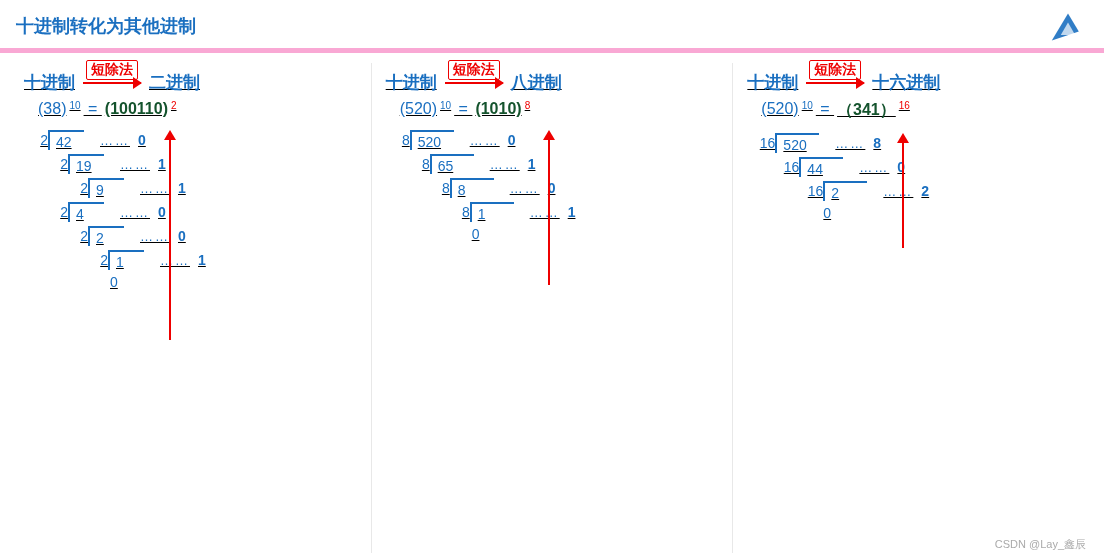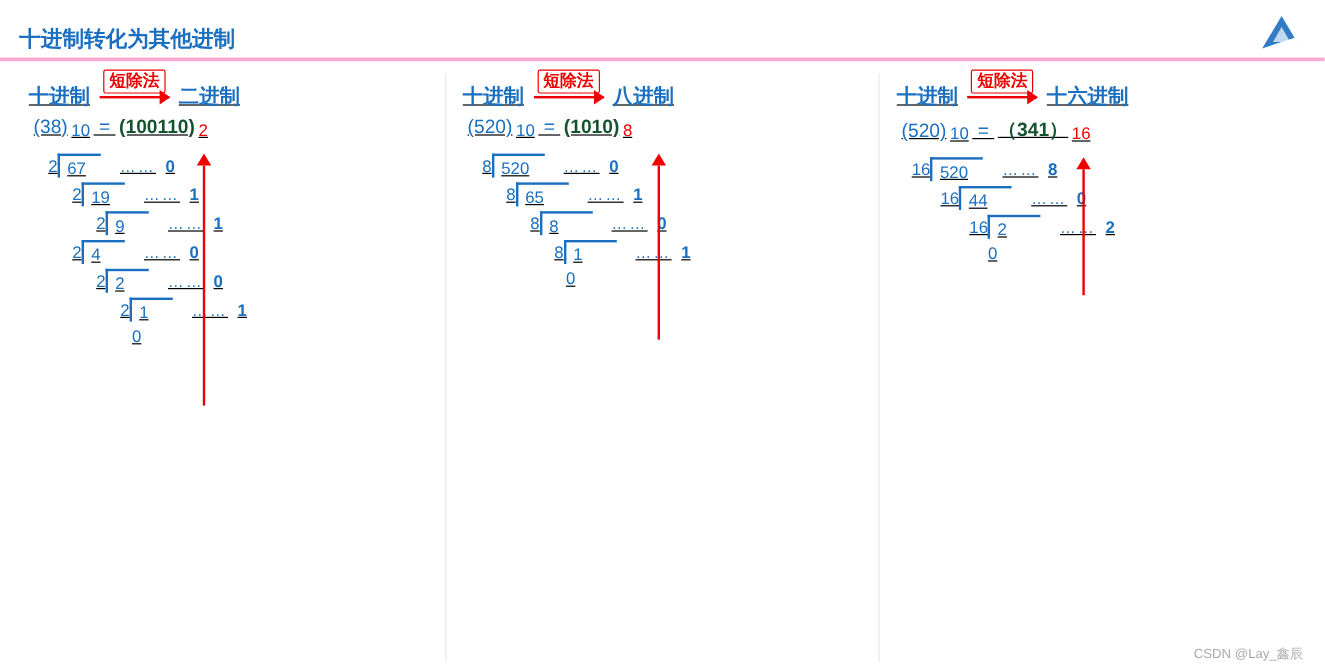--- a/index.html
+++ b/index.html
@@ -8,24 +8,24 @@
       height: 558px;
       background: #fff;
       font-family: 'SimHei', 'Microsoft YaHei', Arial, sans-serif;
       overflow: hidden;
       position: relative;
     }
 
     
     .header {
       display: flex;
-      align-items: flex-end;
+      align-items: center;
       justify-content: space-between;
       padding: 8px 16px 4px 16px;
-      border-bottom: 3px solid #f9a8d4;
+      border-bottom: 5px solid #f9a8d4;
     }
     .page-title {
       font-size: 18px;
       font-weight: bold;
       color: #1a6fc0;
     }
     .logo-area {
       display: flex;
       align-items: center;
       gap: 6px;
@@ -68,28 +68,28 @@
     }
     .section:not(:last-child) {
       border-right: 1px solid #e8e8e8;
     }
 
     
     .equation-row {
       font-size: 16px;
       color: #1a6fc0;
       margin-bottom: 12px;
-      margin-left: 10px;
+      margin-left: 20px;
       font-weight: normal;
       display: flex;
-      align-items: flex-end;
+      align-items: flex-start;
       gap: 3px;
     }
     .eq-paren { color: #1a6fc0; }
-    .eq-sub { font-size: 14px; color: #1a6fc0; vertical-align: sub; }
+    .eq-sub { font-size: 10px; color: #1a6fc0; vertical-align: sub; }
     .eq-result { color: #14532d; font-weight: bold; }
     .eq-equals { color: #1a6fc0; }
 
     
     .watermark {
       position: absolute;
       bottom: 6px;
       right: 18px;
       font-size: 11px;
       color: #aaa;
@@ -177,21 +177,21 @@
       <span class="eq-sub">10</span>
       <span class="eq-equals">&nbsp;=&nbsp;</span>
       <span class="eq-result">(100110)</span>
       <span class="eq-sub" style="color:#e00;">2</span>
     </div>
 
     <div style="position:relative; margin-left:10px;">
 
       <div style="display:flex;align-items:center;margin-bottom:4px;">
         <span style="font-size:14px;color:#1a6fc0;width:20px;text-align:right;">2</span>
-        <span style="display:inline-block;border-left:2px solid #1a6fc0;border-top:2px solid #1a6fc0;padding:2px 6px 0 6px;font-size:14px;color:#1a6fc0;min-width:36px;">67</span>
+        <span style="display:inline-block;border-left:2px solid #1a6fc0;border-top:2px solid #1a6fc0;padding:2px 6px 0 6px;font-size:14px;color:#1a6fc0;min-width:36px;">42</span>
         <span style="font-size:13px;color:#1a6fc0;margin-left:16px;letter-spacing:2px;">……</span>
         <span style="font-size:14px;color:#1a6fc0;margin-left:8px;font-weight:bold;">0</span>
       </div>
 
       <div style="display:flex;align-items:center;margin-bottom:4px;margin-left:20px;">
         <span style="font-size:14px;color:#1a6fc0;width:20px;text-align:right;">2</span>
         <span style="display:inline-block;border-left:2px solid #1a6fc0;border-top:2px solid #1a6fc0;padding:2px 6px 0 6px;font-size:14px;color:#1a6fc0;min-width:36px;">19</span>
         <span style="font-size:13px;color:#1a6fc0;margin-left:16px;letter-spacing:2px;">……</span>
         <span style="font-size:14px;color:#1a6fc0;margin-left:8px;font-weight:bold;">1</span>
       </div>

